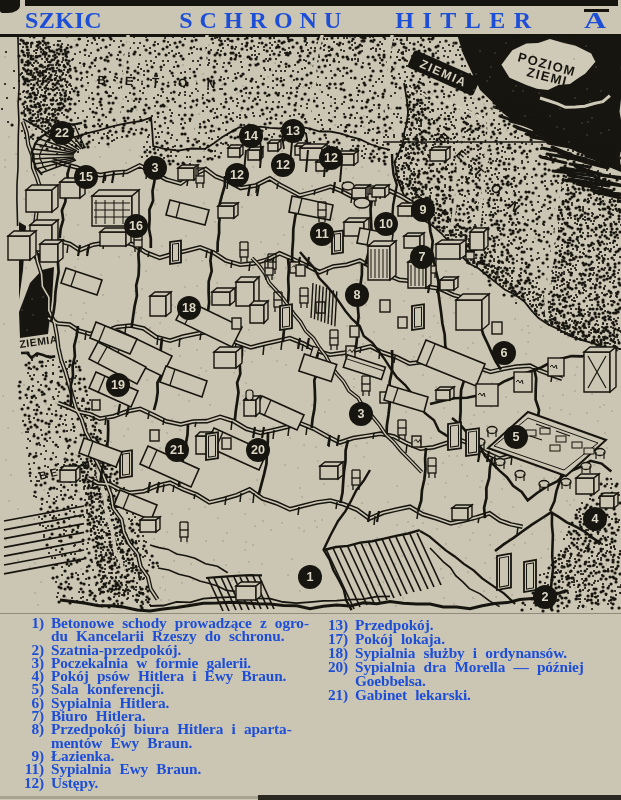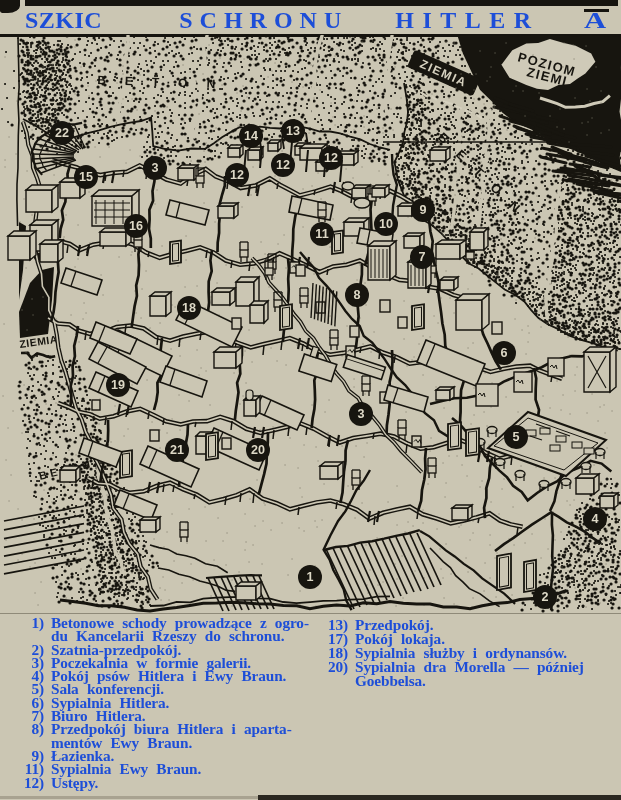--- a/index.html
+++ b/index.html
@@ -957,16 +957,17 @@
 <div class="e"><span class="n">8)</span>Przedpokój biura Hitlera i aparta-<br>mentów Ewy Braun.</div>
 <div class="e"><span class="n">9)</span>Łazienka.</div>
 <div class="e"><span class="n">11)</span>Sypialnia Ewy Braun.</div>
 <div class="e"><span class="n">12)</span>Ustępy.</div>
 </div>
 <div class="col c2">
 <div class="e"><span class="n">13)</span>Przedpokój.</div>
 <div class="e"><span class="n">17)</span>Pokój lokaja.</div>
 <div class="e"><span class="n">18)</span>Sypialnia służby i ordynansów.</div>
 <div class="e"><span class="n">20)</span>Sypialnia dra Morella — później<br>Goebbelsa.</div>
+<div class="e"><span class="n">21)</span>Gabinet lekarski.</div>
 </div>
 </div>
 <div style="position:absolute;left:258px;top:795px;width:363px;height:4.5px;background:#2b2821;"></div>
     <div style="position:absolute;left:0;top:796px;width:258px;height:3px;background:#a8a290;"></div>
   </div>
 </body></html>

